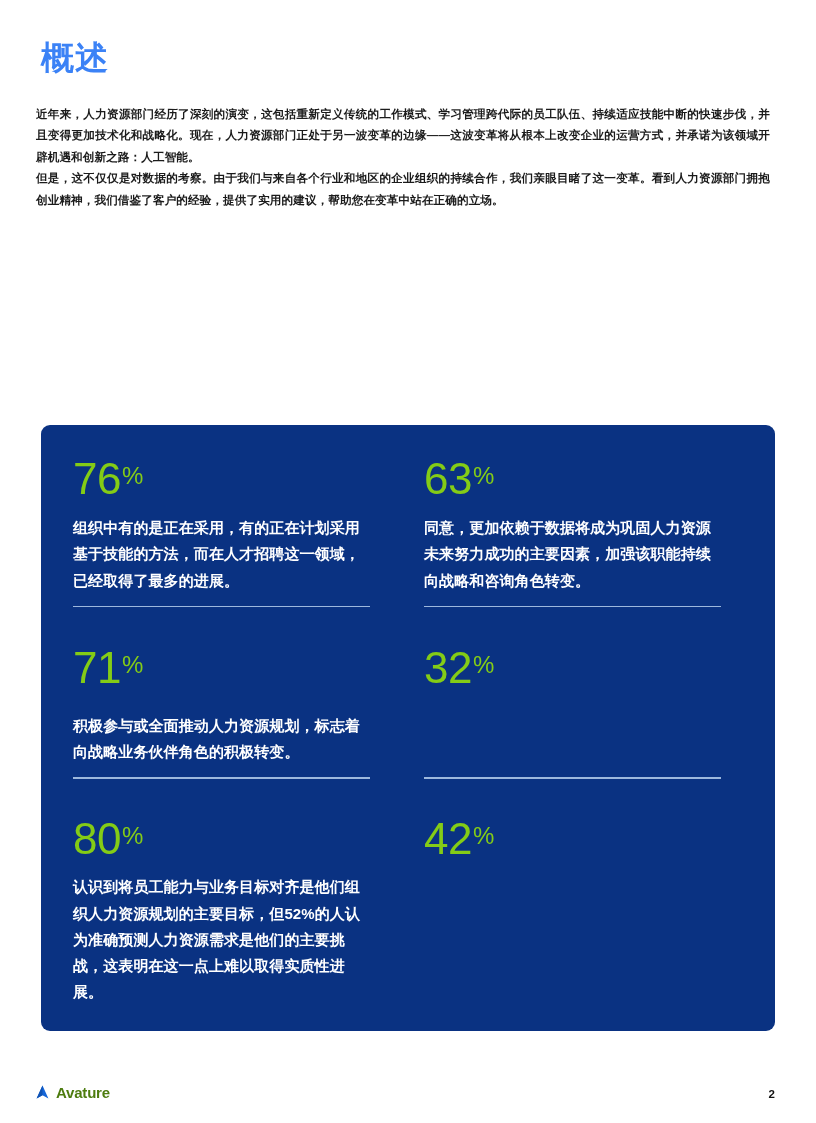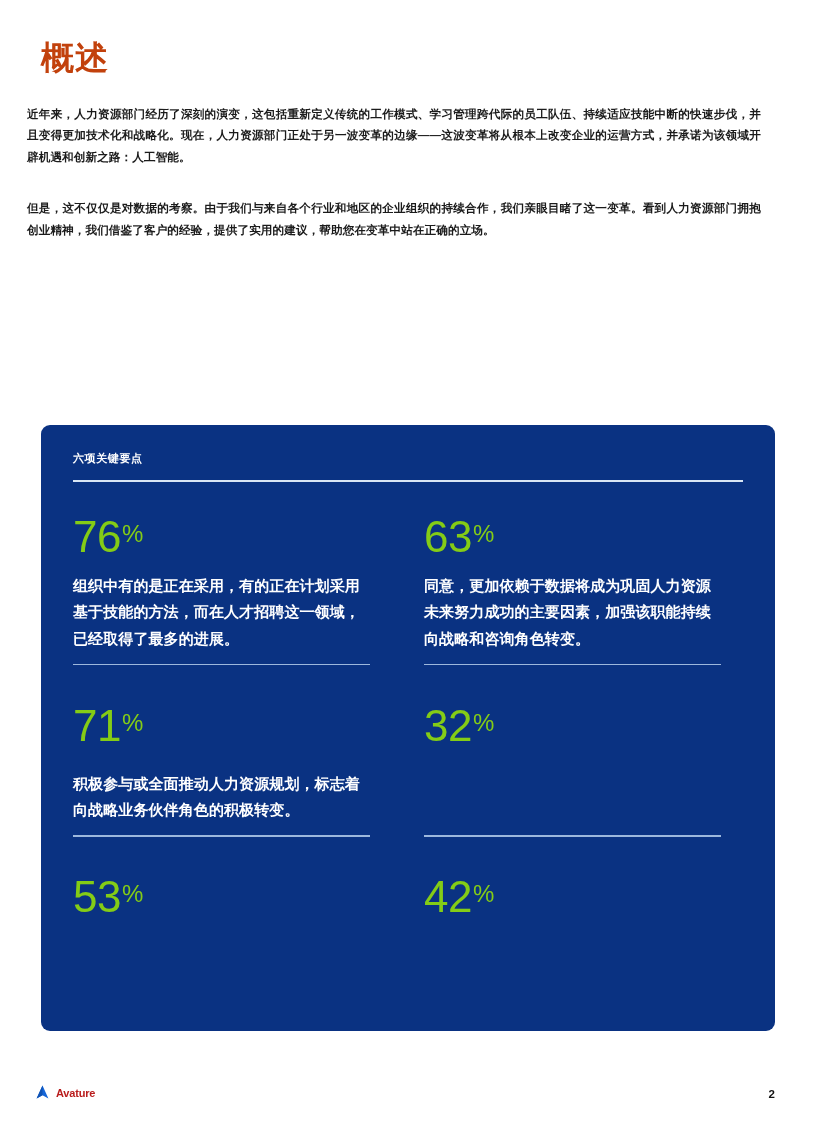--- a/index.html
+++ b/index.html
@@ -23,44 +23,44 @@
     background: #ffffff;
   }
 
   
   .page-title {
     position: absolute;
     left: 41px;
     top: 38px;
     font-size: 33px;
     font-weight: 700;
-    color: #c2410c;
+    color: #3b82f6;
     letter-spacing: 1px;
     line-height: 1.2;
   }
 
   
   .intro {
     position: absolute;
-    left: 27px;
+    left: 36px;
     top: 103px;
     width: 734px;
   }
 
   .intro p {
     font-size: 11.6px;
     line-height: 1.85;
     color: #1b1b1b;
     font-weight: 700;
     text-align: justify;
     letter-spacing: 0.1px;
   }
 
   .intro p.para-2 { margin-top: 28px; }
-  .intro p.para-3 { margin-top: 30px; }
+  .intro p.para-3 { }
 
   
   .blue-card {
     position: absolute;
     left: 41px;
     top: 425px;
     width: 734px;
     height: 606px;
     background: #0a3282;
     border-radius: 9px;
@@ -161,23 +161,23 @@
     left: 34px;
     bottom: 22px;
     display: flex;
     align-items: center;
     gap: 5px;
   }
 
   .footer-logo svg { display: block; }
 
   .footer-logo-text {
-    font-size: 11px;
+    font-size: 15px;
     font-weight: 600;
-    color: #b91c1c;
+    color: #4d7c0f;
     letter-spacing: -0.2px;
   }
 
   .footer-page-number {
     position: absolute;
     right: 41px;
     bottom: 23px;
     font-size: 11.5px;
     font-weight: 700;
     color: #111111;
@@ -190,24 +190,20 @@
 
   <h1 class="page-title">概述</h1>
 
   <div class="intro">
     <p class="para-1">近年来，人力资源部门经历了深刻的演变，这包括重新定义传统的工作模式、学习管理跨代际的员工队伍、持续适应技能中断的快速步伐，并且变得更加技术化和战略化。现在，人力资源部门正处于另一波变革的边缘——这波变革将从根本上改变企业的运营方式，并承诺为该领域开辟机遇和创新之路：人工智能。</p>
     <p class="para-3">但是，这不仅仅是对数据的考察。由于我们与来自各个行业和地区的企业组织的持续合作，我们亲眼目睹了这一变革。看到人力资源部门拥抱创业精神，我们借鉴了客户的经验，提供了实用的建议，帮助您在变革中站在正确的立场。</p>
   </div>
 
   <div class="blue-card">
 
-    <div class="card-header">
-      <div class="card-header-title">六项关键要点</div>
-      <div class="card-header-rule"></div>
-    </div>
 
     <div class="stats-grid">
 
       <div class="stat-cell row-1">
         <div class="stat-number">
           <span>76</span>
             <span class="pct">%</span>
         </div>
         <div class="stat-desc">组织中有的是正在采用，有的正在计划采用基于技能的方法，而在人才招聘这一领域，已经取得了最多的进展。</div>
       </div>
@@ -230,23 +226,24 @@
 
       <div class="stat-cell row-2">
         <div class="stat-number">
           <span>32</span>
             <span class="pct">%</span>
         </div>
       </div>
 
       <div class="stat-cell row-3">
         <div class="stat-number">
-          <span>53</span>
-            <span class="pct">%</span>
-        </div>
+          <span>80</span>
+            <span class="pct">%</span>
+        </div>
+        <div class="stat-desc">认识到将员工能力与业务目标对齐是他们组织人力资源规划的主要目标，但52%的人认为准确预测人力资源需求是他们的主要挑战，这表明在这一点上难以取得实质性进展。</div>
       </div>
 
       <div class="stat-cell row-3">
         <div class="stat-number">
           <span>42</span>
             <span class="pct">%</span>
         </div>
       </div>
 
     </div>

